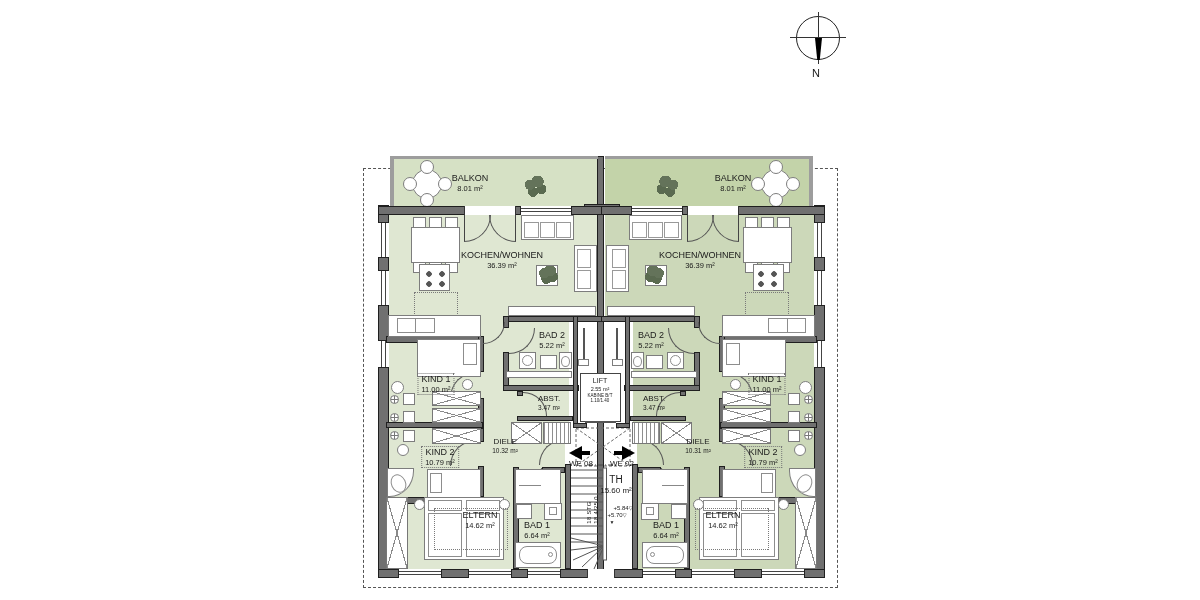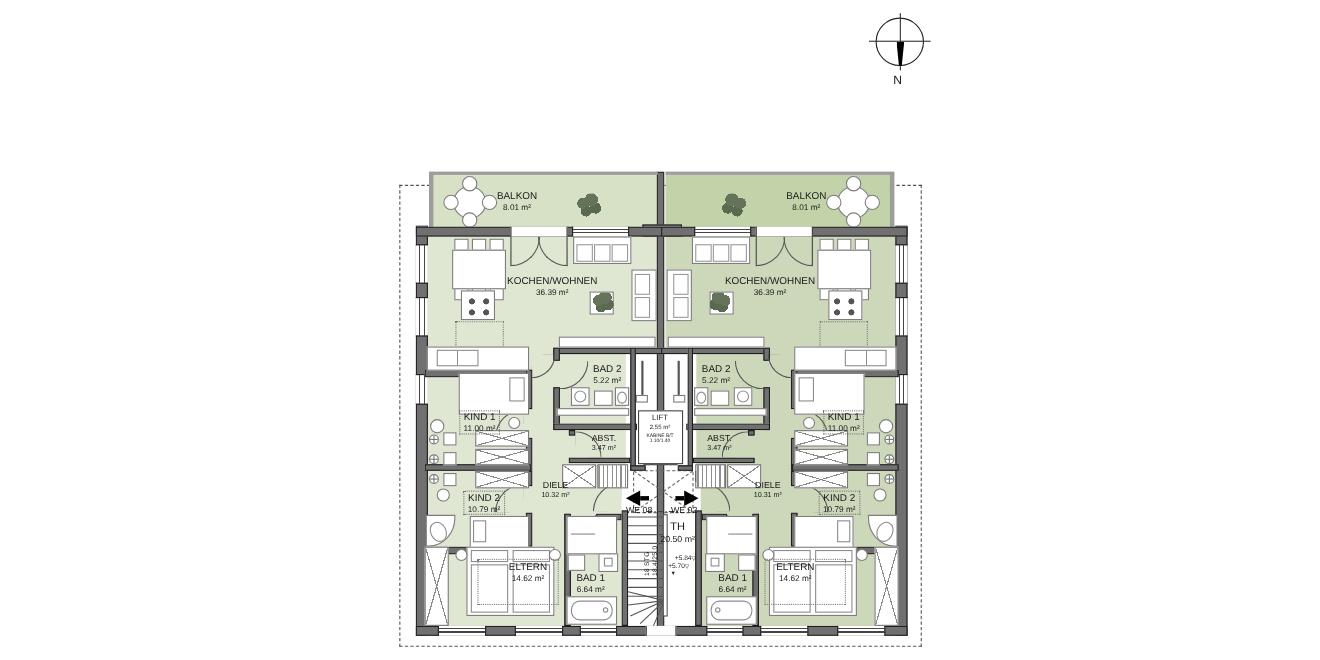--- a/index.html
+++ b/index.html
@@ -456,21 +456,21 @@
     <span class="l2">2.55 m²</span>
     <span class="l3">KABINE B/T</span>
     <span class="l3">1.10/1.40</span>
   </div>
   <div class="we" style="left:581px;top:459px">
     <span>WE 08</span></div>
   <div class="we" style="left:622px;top:459px">
     <span>WE 02</span></div>
   <div class="lbl" style="left:616px;top:474px">
     <span style="font-size:10px;display:block">TH</span>
-    <span style="font-size:8px;display:block">20.50 m²</span>
+    <span style="font-size:8px;display:block">15.60 m²</span>
     </div>
   <div class="abs" style="left:586px;top:496px;display:flex;gap:1px;z-index:40">
     <span class="vt">18 STG</span>
     <span class="vt">18.4/25.0</span>
   </div>
   <div class="lbl" style="left:623px;top:505px;font-size:6px">
     <span>+5.84</span><span style="font-size:5px">▽</span></div>
   <div class="lbl" style="left:617px;top:512px;font-size:6px">
     <span>+5.70</span><span style="font-size:5px">▽</span></div>
   <div class="lbl" style="left:612px;top:519px;font-size:5px">

